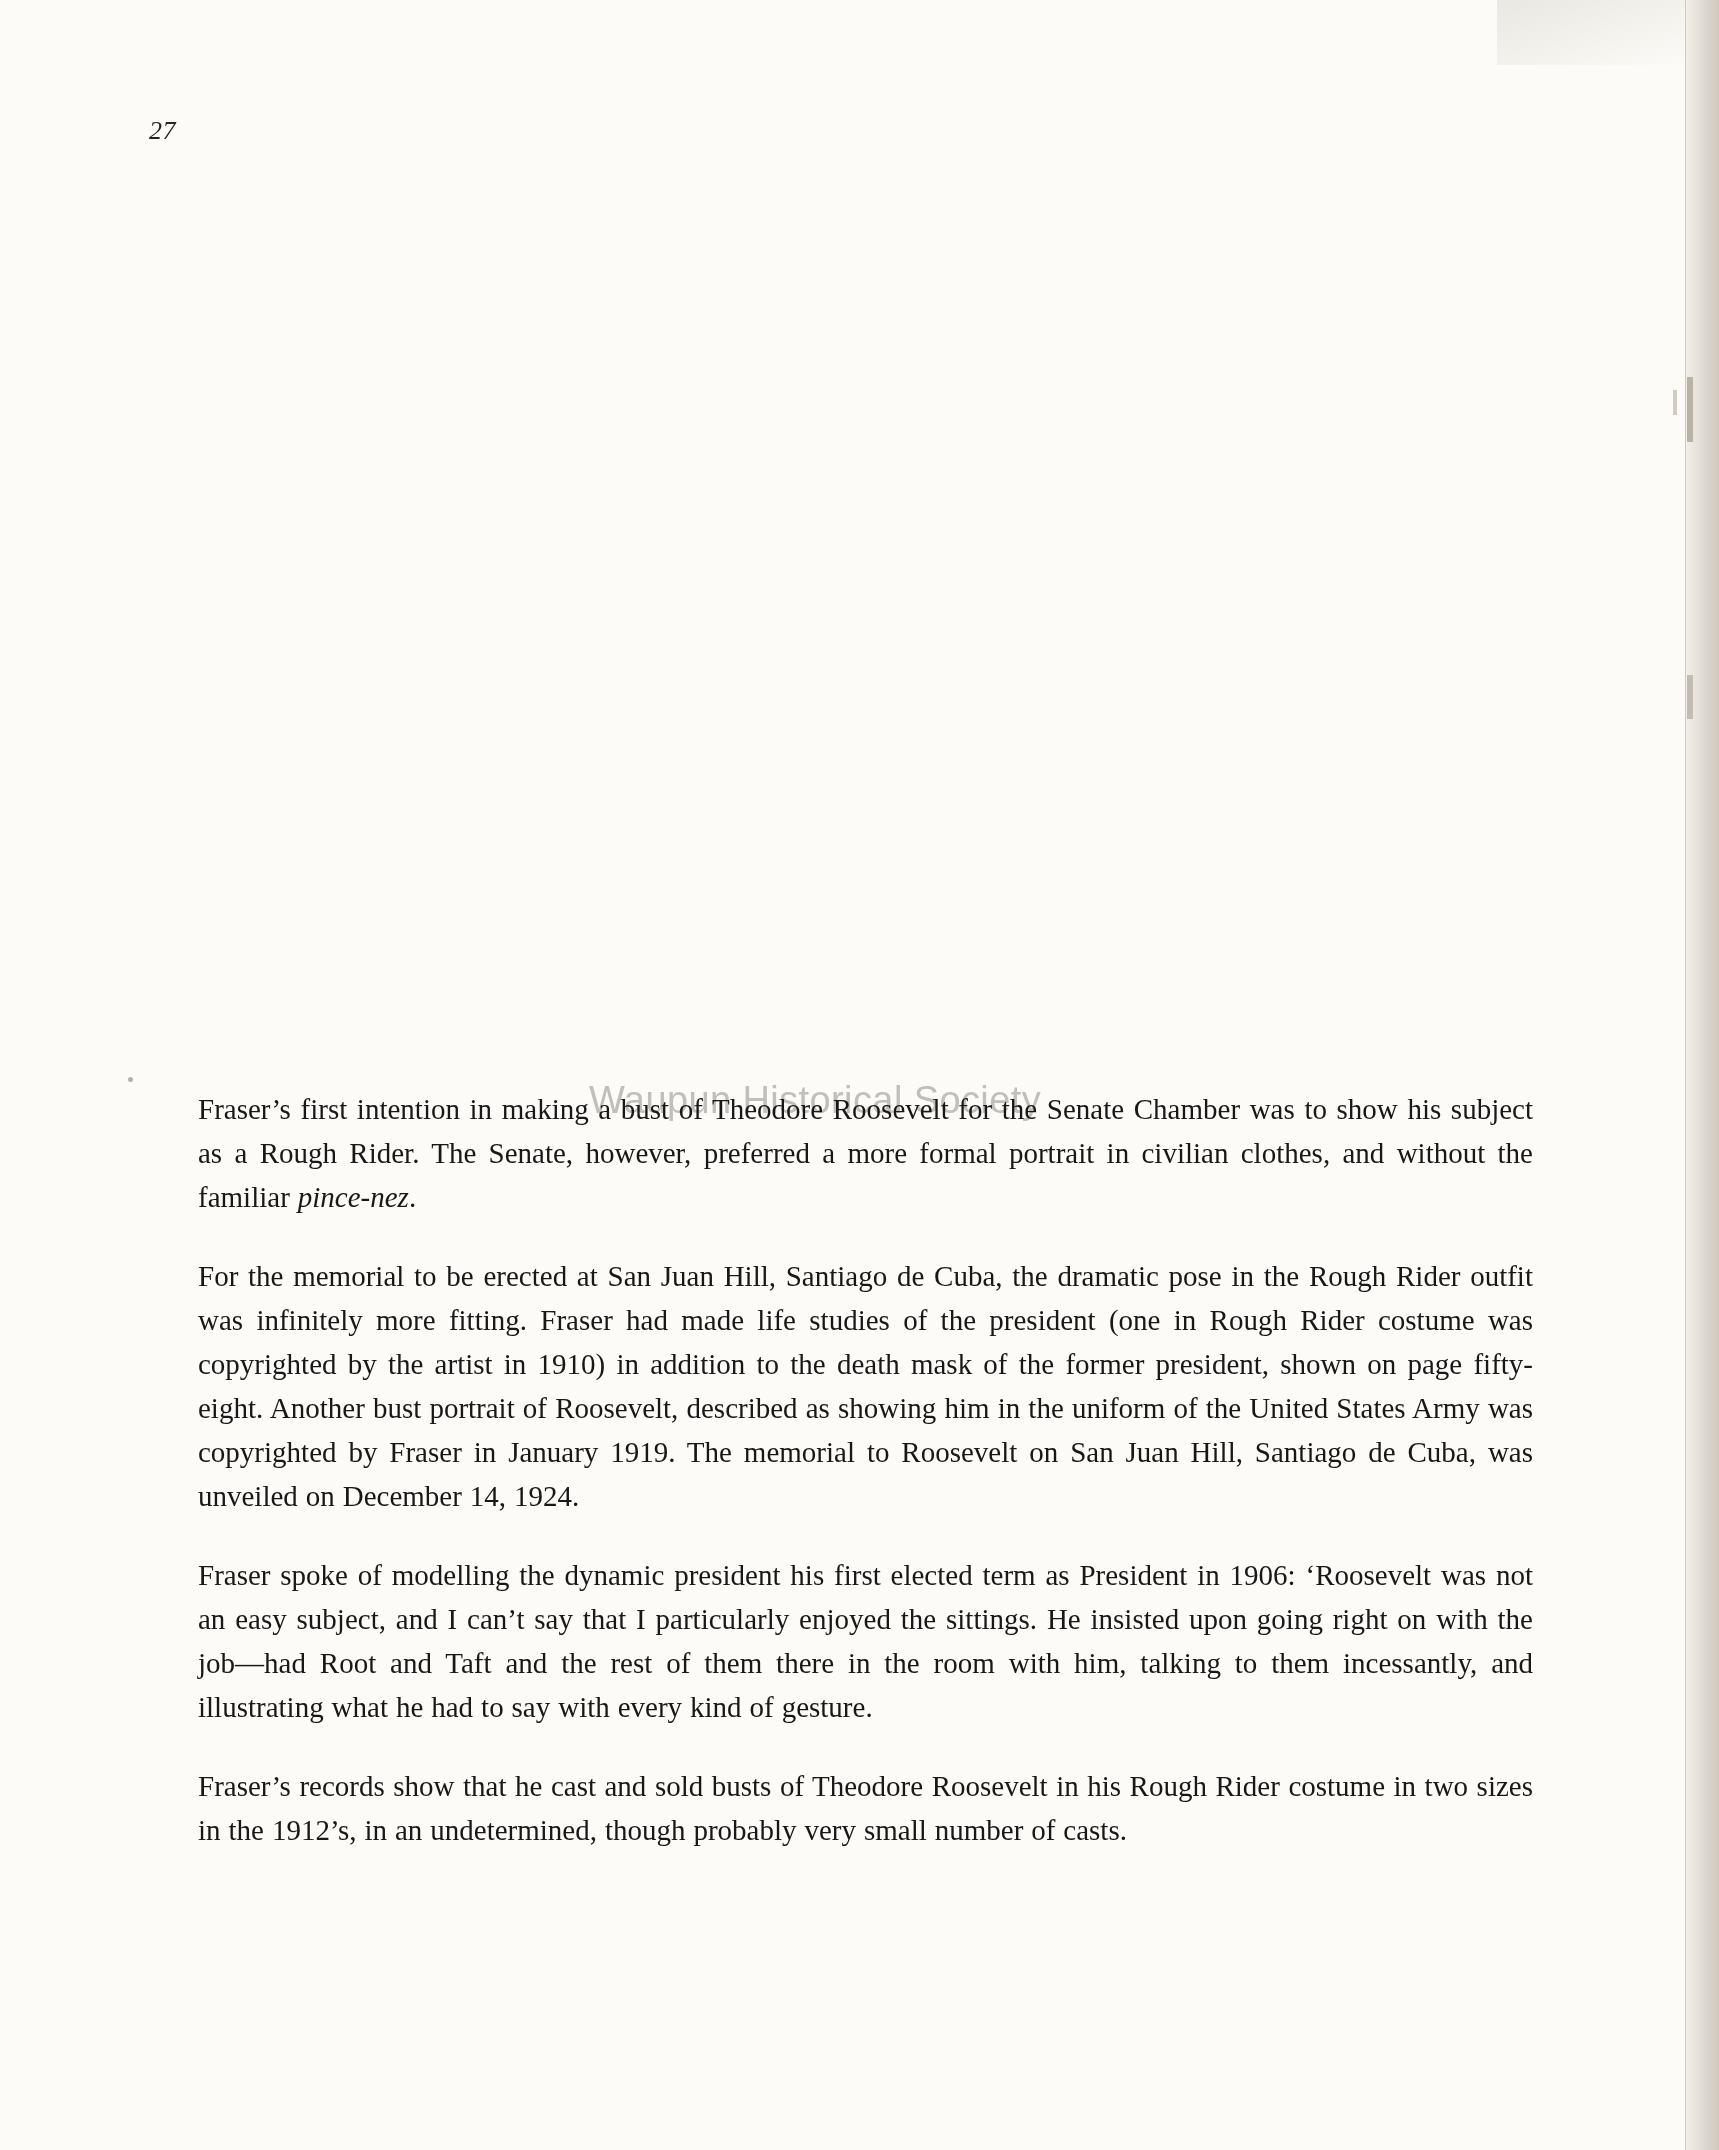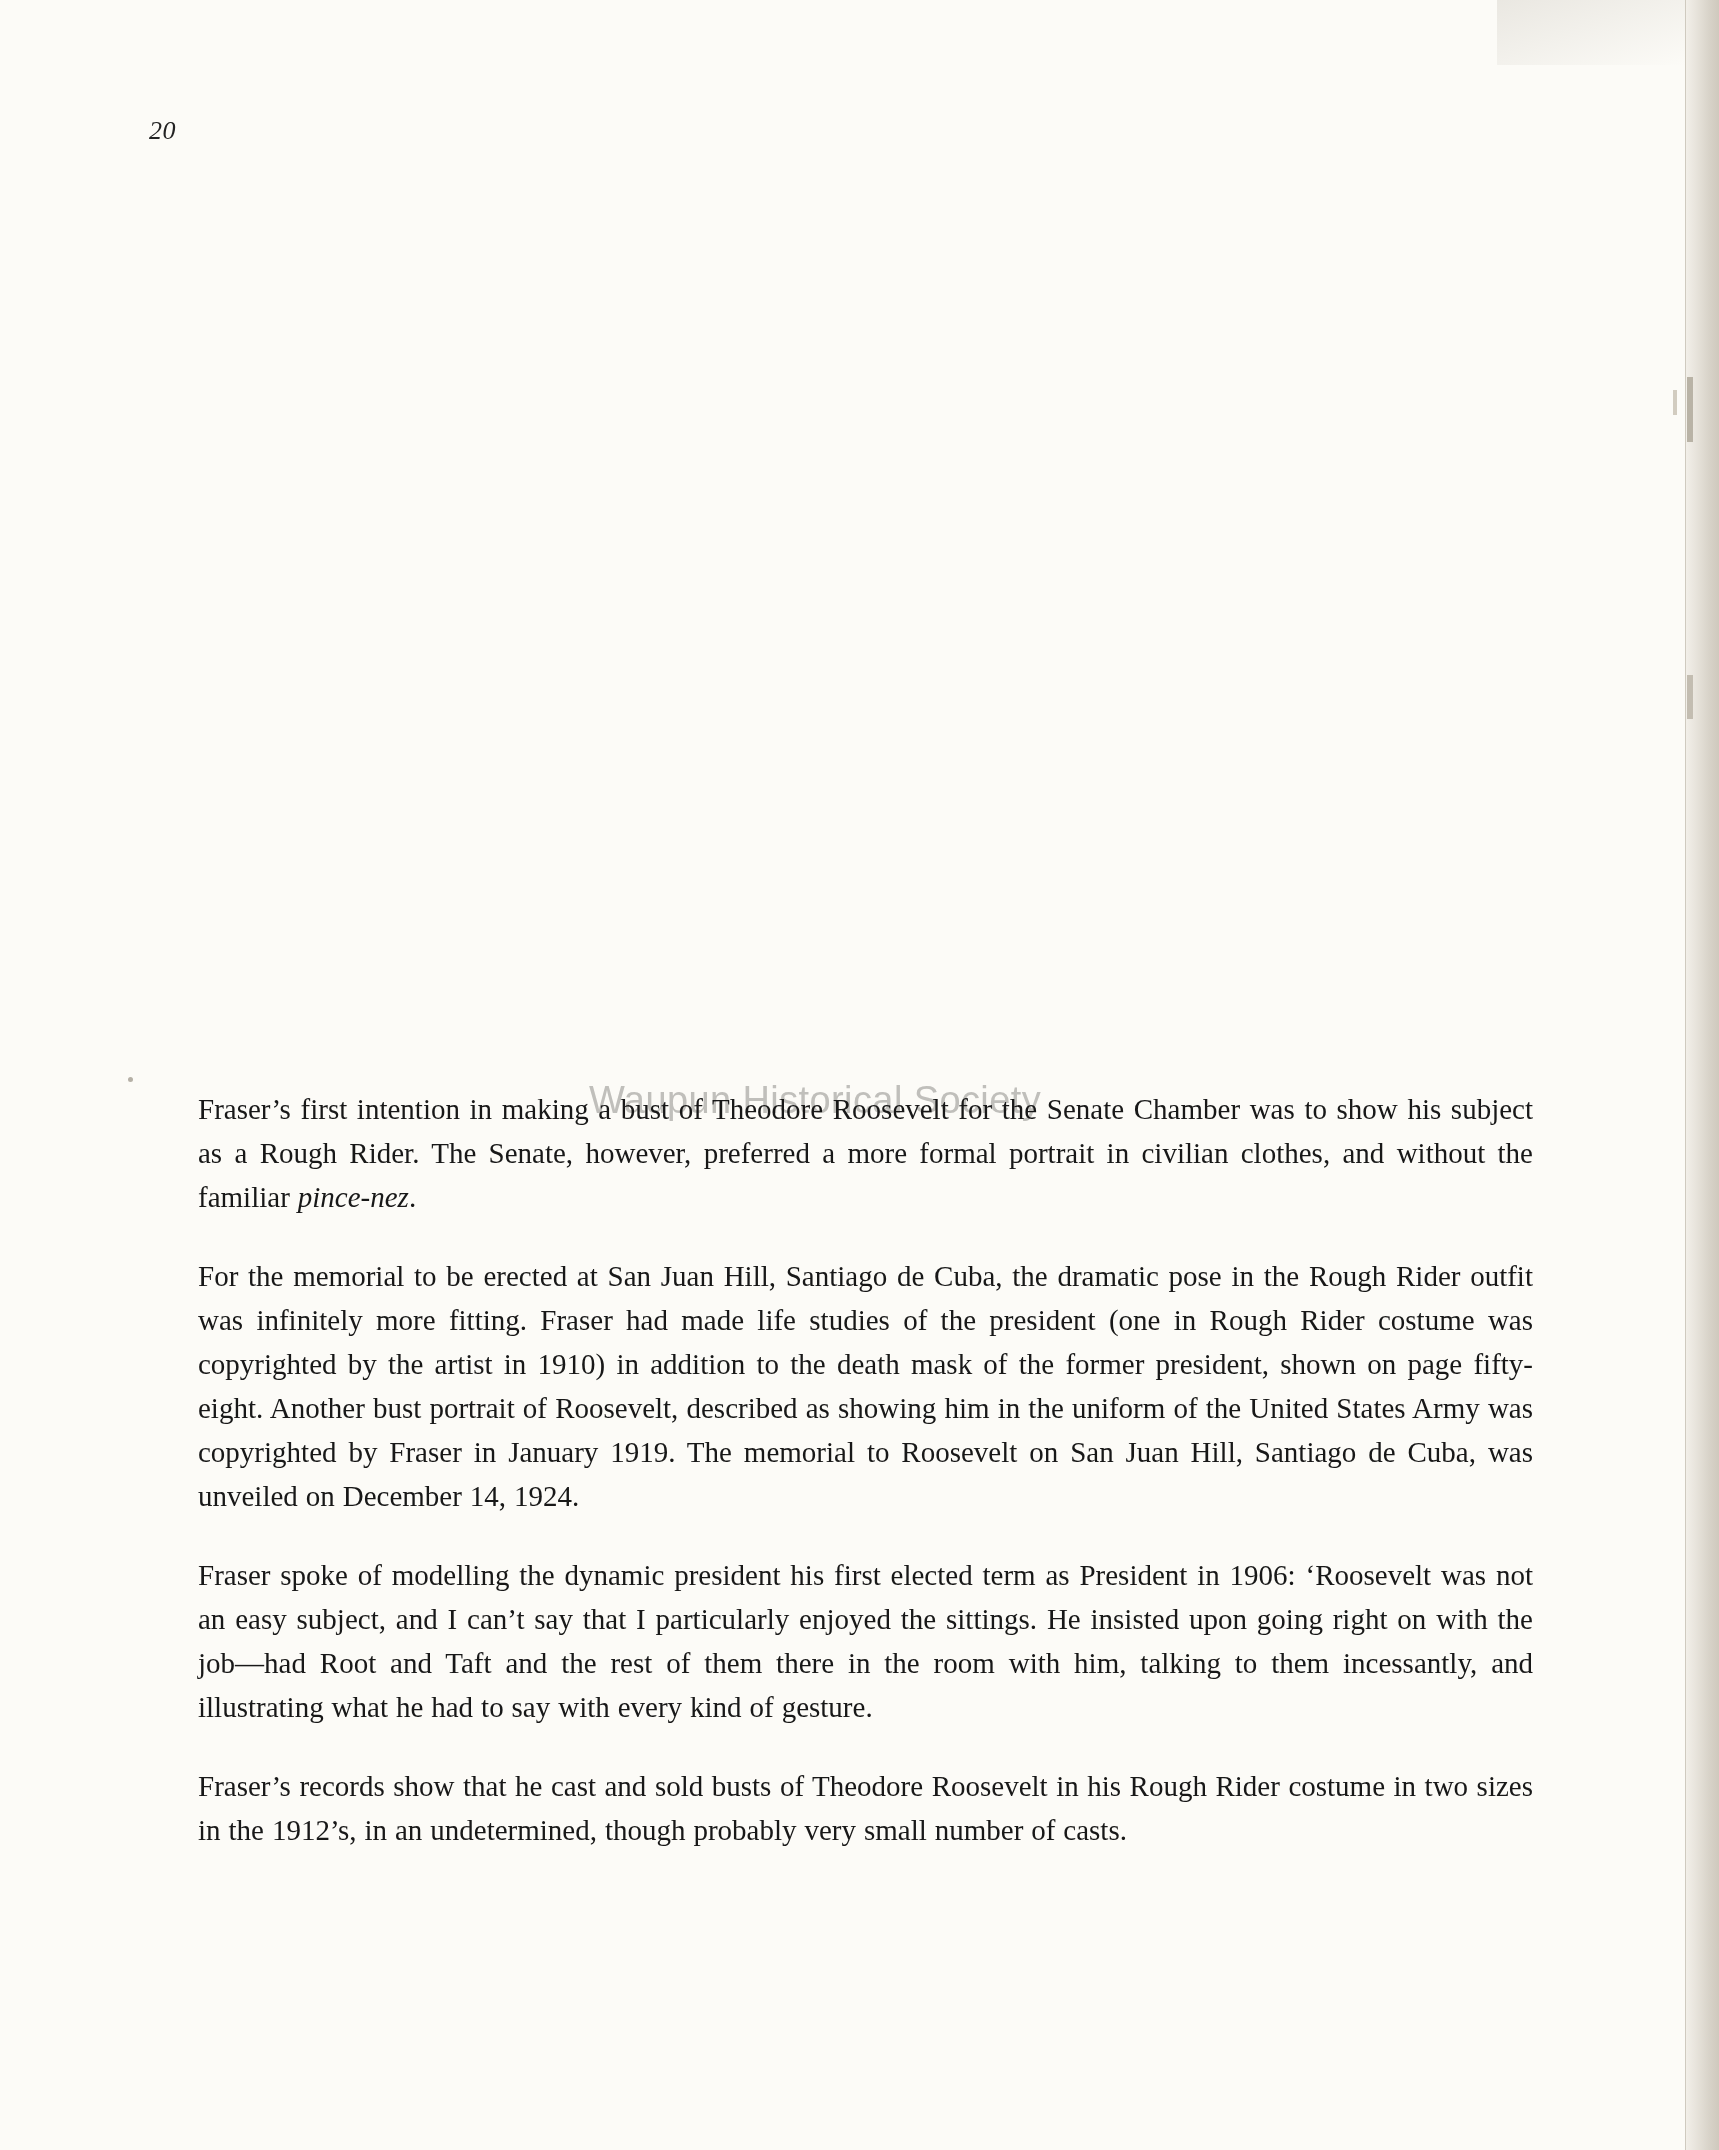--- a/index.html
+++ b/index.html
@@ -153,21 +153,21 @@
 
   <div class="corner-shade"></div>
   <div class="edge-line"></div>
   <div class="edge-strip"></div>
   <div class="edge-nick-1"></div>
   <div class="edge-nick-2"></div>
 
   <div class="speck-a"></div>
   <div class="speck-b"></div>
 
-  <div class="folio">20</div>
+  <div class="folio">27</div>
 
   <div class="watermark">Waupun Historical Society</div>
 
   <div class="textblock">
     <p class="para">Fraser’s first intention in making a bust of Theodore Roosevelt for the Senate Chamber was to show his subject as a Rough Rider. The Senate, however, preferred a more formal portrait in civilian clothes, and without the familiar <em>pince-nez</em>.</p>
     <p class="para">For the memorial to be erected at San Juan Hill, Santiago de Cuba, the dramatic pose in the Rough Rider outfit was infinitely more fitting. Fraser had made life studies of the president (one in Rough Rider costume was copyrighted by the artist in 1910) in addition to the death mask of the former president, shown on page fifty-eight. Another bust portrait of Roosevelt, described as showing him in the uniform of the United States Army was copyrighted by Fraser in January 1919. The memorial to Roosevelt on San Juan Hill, Santiago de Cuba, was unveiled on December 14, 1924.</p>
     <p class="para">Fraser spoke of modelling the dynamic president his first elected term as President in 1906: ‘Roosevelt was not an easy subject, and I can’t say that I particularly enjoyed the sittings. He insisted upon going right on with the job—had Root and Taft and the rest of them there in the room with him, talking to them incessantly, and illustrating what he had to say with every kind of gesture.</p>
     <p class="para">Fraser’s records show that he cast and sold busts of Theodore Roosevelt in his Rough Rider costume in two sizes in the 1912’s, in an undetermined, though probably very small number of casts.</p>
   </div>
 </div>

